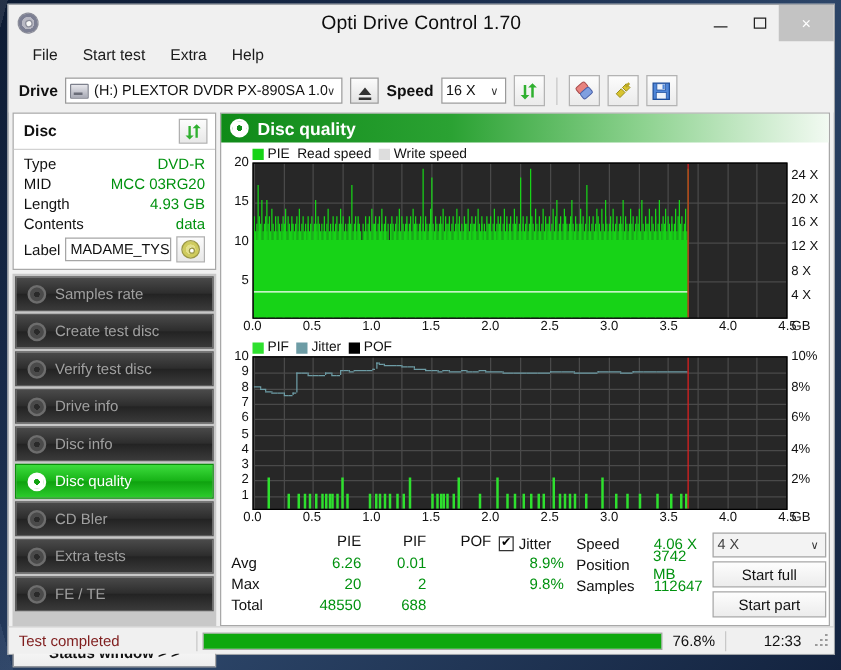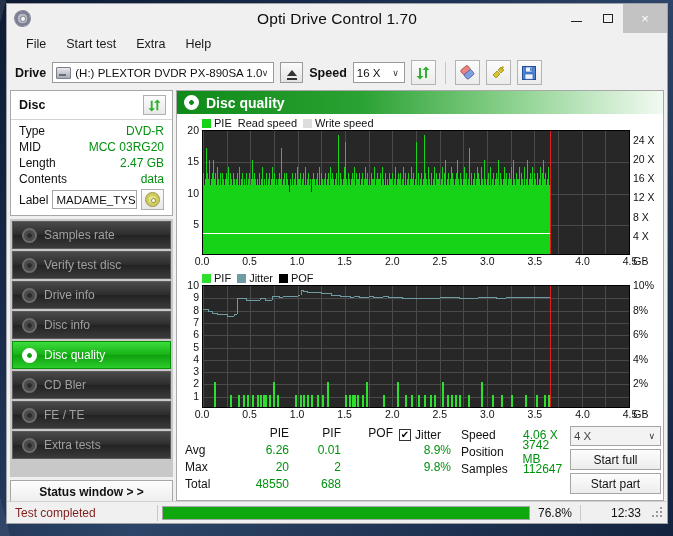--- a/index.html
+++ b/index.html
@@ -402,21 +402,21 @@
           <div class="disc-row">
             <span>Type</span>
             <span class="disc-val">DVD-R</span>
           </div>
           <div class="disc-row">
             <span>MID</span>
             <span class="disc-val">MCC 03RG20</span>
           </div>
           <div class="disc-row">
             <span>Length</span>
-            <span class="disc-val">2.47 GB</span>
+            <span class="disc-val">4.93 GB</span>
           </div>
           <div class="disc-row">
             <span>Contents</span>
             <span class="disc-val">data</span>
           </div>
           <div class="label-row">
             <span class="label-key">Label</span>
             <div class="label-input">MADAME_TYS(</div>
             <div class="disc-icon-btn">
               <div class="cd-glyph"></div>
@@ -425,45 +425,49 @@
         </div>
       </div>
 
       <div class="navlist">
         <div class="navbtn">
           <span class="nav-icon"></span>
           <span>Samples rate</span>
         </div>
         <div class="navbtn">
           <span class="nav-icon"></span>
+          <span>Create test disc</span>
+        </div>
+        <div class="navbtn">
+          <span class="nav-icon"></span>
           <span>Verify test disc</span>
         </div>
         <div class="navbtn">
           <span class="nav-icon"></span>
           <span>Drive info</span>
         </div>
         <div class="navbtn">
           <span class="nav-icon"></span>
           <span>Disc info</span>
         </div>
         <div class="navbtn active">
           <span class="nav-icon"></span>
           <span>Disc quality</span>
         </div>
         <div class="navbtn">
           <span class="nav-icon"></span>
           <span>CD Bler</span>
         </div>
         <div class="navbtn">
           <span class="nav-icon"></span>
-          <span>FE / TE</span>
+          <span>Extra tests</span>
         </div>
         <div class="navbtn">
           <span class="nav-icon"></span>
-          <span>Extra tests</span>
+          <span>FE / TE</span>
         </div>
         <div class="nav-spacer"></div>
       </div>
 
       <div class="status-window-btn">Status window &gt; &gt;</div>
     </div>
 
     <div class="main">
       <div class="main-head">
         <span class="main-head-icon"></span>

